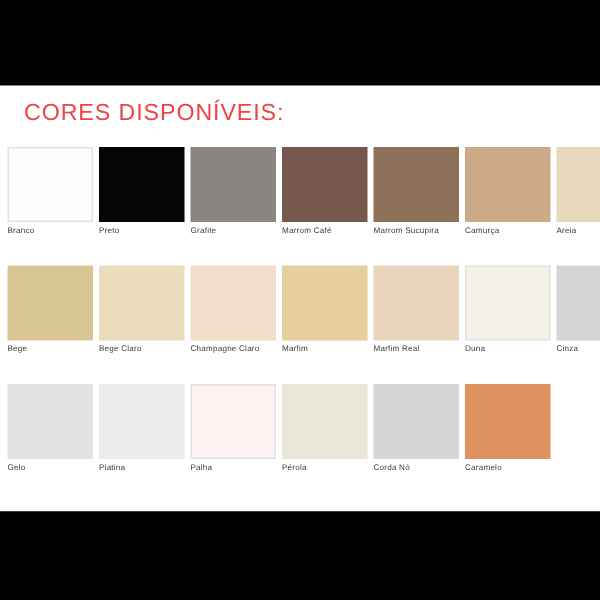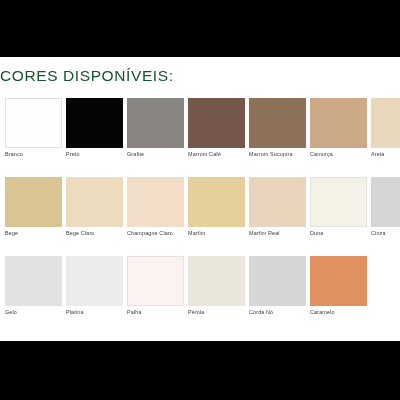--- a/index.html
+++ b/index.html
@@ -33,25 +33,25 @@
     left: 0;
     top: 57px;
     width: 400px;
     height: 284px;
     background: #ffffff;
     overflow: hidden;
   }
 
   #page-title {
     position: absolute;
-    left: 0;
+    left: 16px;
     top: 10px;
     font-size: 15.5px;
     letter-spacing: 0.6px;
-    color: #14532d;
+    color: #ef4444;
     font-weight: 400;
     white-space: nowrap;
   }
 
   #palette {
     position: absolute;
     left: 5px;
     top: 41px;
     width: 392px;
   }

